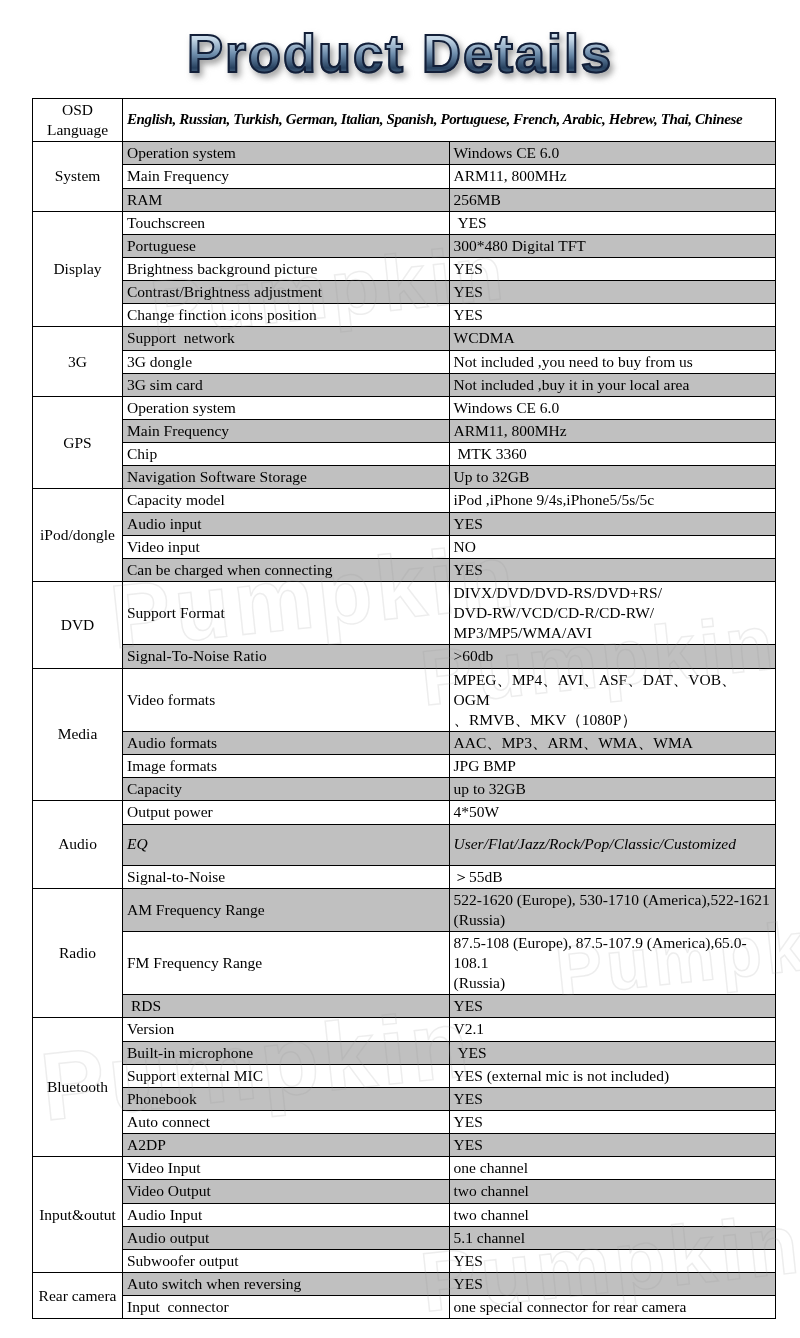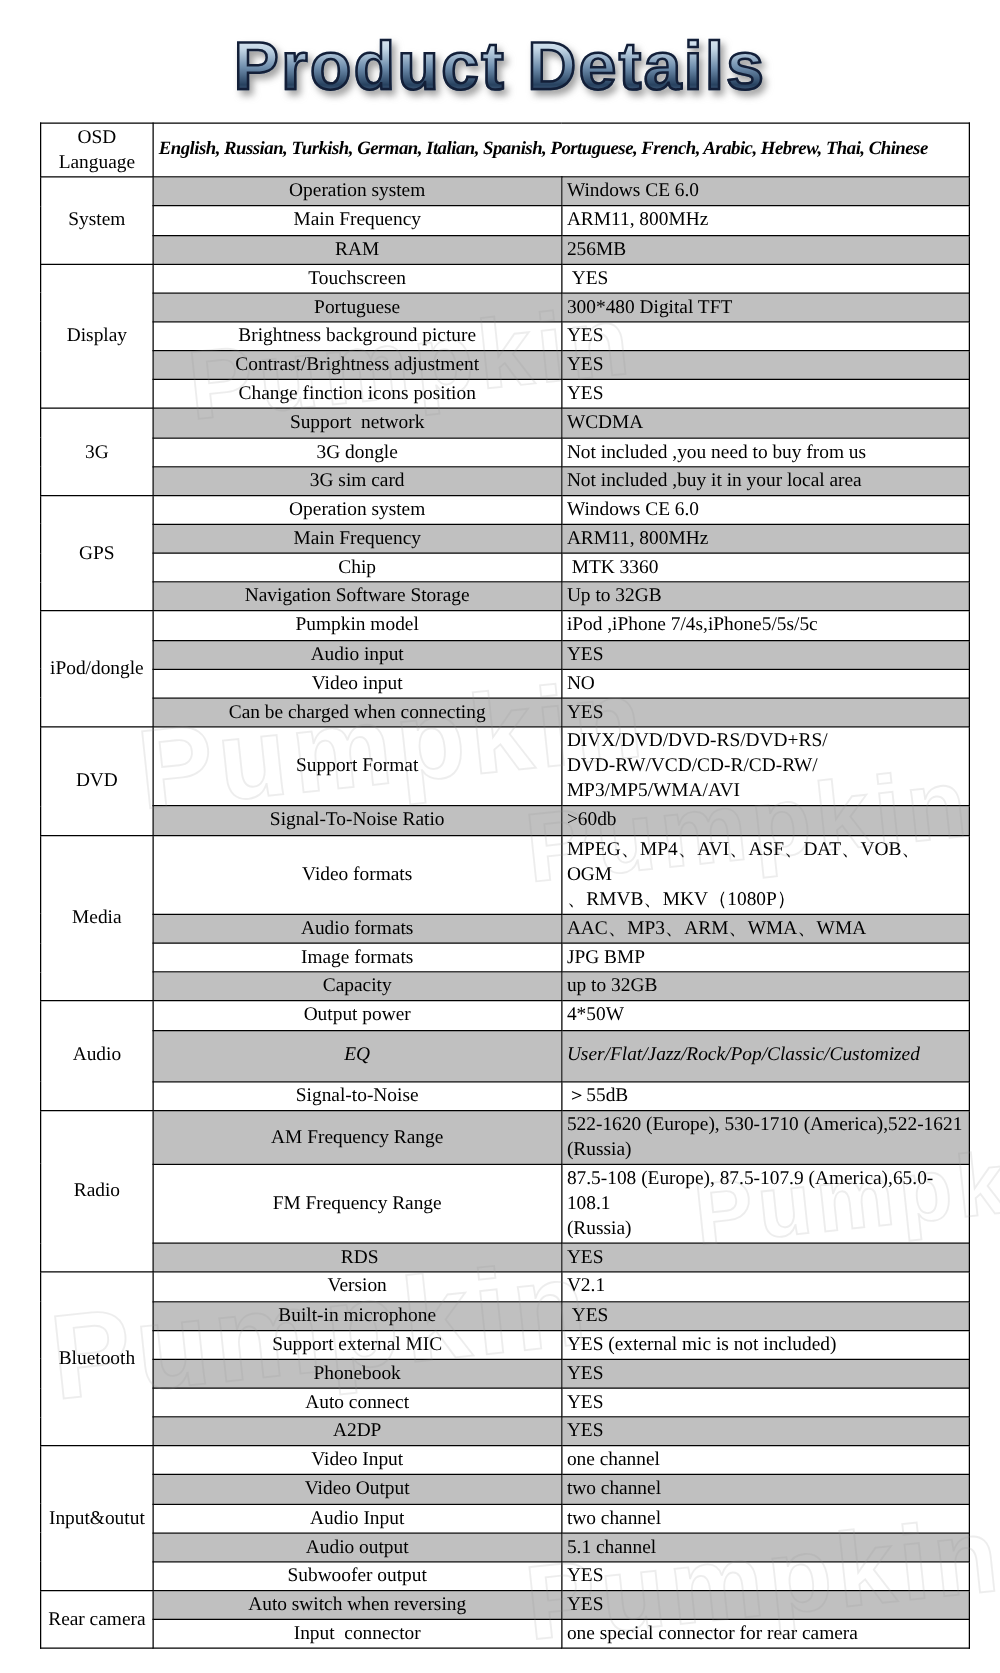--- a/index.html
+++ b/index.html
@@ -66,21 +66,21 @@
     height:23px;
     vertical-align:middle;
     overflow:hidden;
   }
   td.cat {
     width:90px;
     text-align:center;
     background:#fff;
     padding:1px 2px;
   }
-  td.attr { width:308px; white-space:pre-wrap;text-align:center; }
+  td.attr { width:308px; white-space:pre-wrap; }
   td.val  { width:346px; white-space:pre-wrap; }
   tr.shade td.attr, tr.shade td.val { background:var(--shade,#c0c0c0); }
   tr.tall td { height:41px;font-style:italic; }
   td.langs {
     font-weight:bold;
     white-space:nowrap;
     letter-spacing:-0.4px;
     font-size:15px;
     padding-left:5px;
     font-style:italic;
@@ -169,22 +169,22 @@
         <tr>
           <td class="attr">Chip</td>
           <td class="val"> MTK 3360</td>
         </tr>
         <tr class="shade">
           <td class="attr">Navigation Software Storage</td>
           <td class="val">Up to 32GB</td>
         </tr>
         <tr>
           <td class="cat" rowspan="4">iPod/dongle</td>
-          <td class="attr">Pumpkin model</td>
-          <td class="val">iPod ,iPhone 7/4s,iPhone5/5s/5c</td>
+          <td class="attr">Capacity model</td>
+          <td class="val">iPod ,iPhone 9/4s,iPhone5/5s/5c</td>
         </tr>
         <tr class="shade">
           <td class="attr">Audio input</td>
           <td class="val">YES</td>
         </tr>
         <tr>
           <td class="attr">Video input</td>
           <td class="val">NO</td>
         </tr>
         <tr class="shade">

